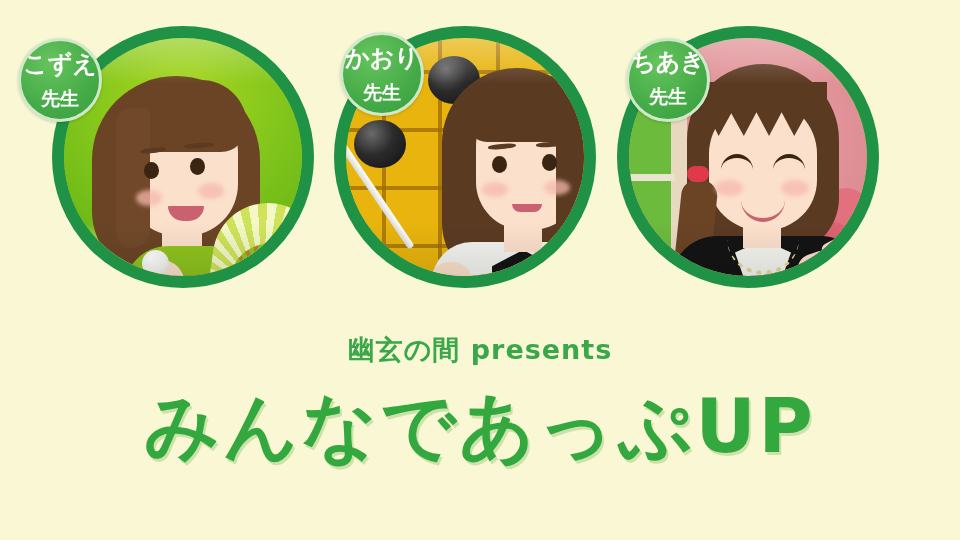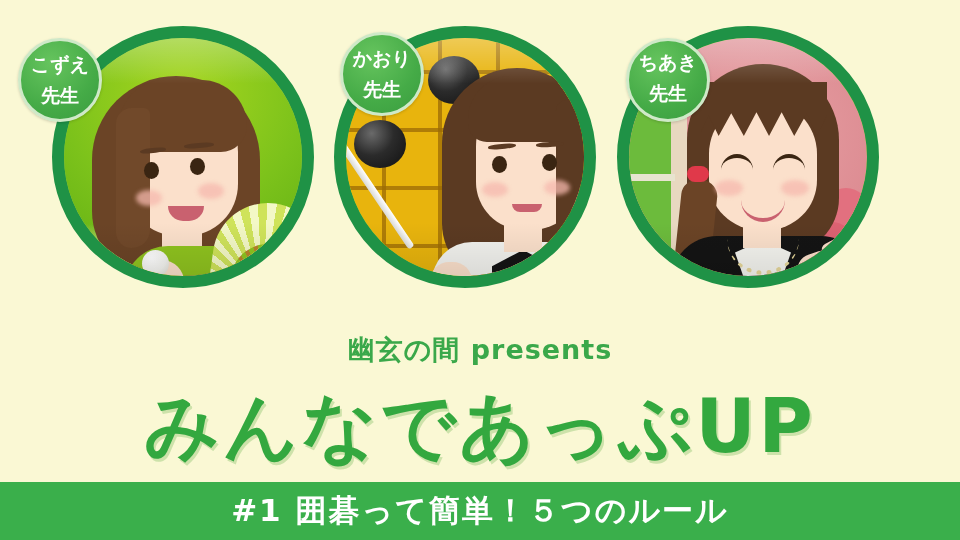--- a/index.html
+++ b/index.html
@@ -54,21 +54,21 @@
 
   
   .badge{
     position:absolute;width:84px;height:84px;border-radius:50%;
     background:radial-gradient(circle at 38% 28%, #66c45e 0%, #45ab47 60%, #3a9c3f 100%);
     border:3px solid #cfe9c8;box-sizing:border-box;
     display:flex;flex-direction:column;align-items:center;justify-content:center;
     color:#fff;line-height:1.02;text-align:center;z-index:8;
     box-shadow:0 1px 3px rgba(0,0,0,.18);
   }
-  .badge .bn{font-size:19px;font-weight:700;letter-spacing:0px;}
+  .badge .bn{font-size:24px;font-weight:700;letter-spacing:0px;}
   .badge .bs{font-size:19px;font-weight:700;margin-top:12px;}
   #b1{left:18px;top:38px;}
   #b2{left:340px;top:32px;}
   #b3{left:626px;top:38px;font-family:Liberation Mono, monospace;}
 
   
   #presents{
     position:absolute;left:0;right:0;top:332px;text-align:center;
     color:#3aa84a;font-size:27px;font-weight:700;letter-spacing:1px;
     font-family:"DejaVu Sans","Liberation Sans",sans-serif;
@@ -237,17 +237,14 @@
     <span class="bs">先生</span>
   </div>
   <div class="badge" id="b3">
     <span class="bn">ちあき</span>
     <span class="bs">先生</span>
   </div>
 
   <div id="presents">幽玄の間 presents</div>
   <div id="maintitle">みんなであっぷUP</div>
 
-  <div id="subbar">
-    <div id="subtitle">#1 囲碁って簡単！５つのルール</div>
-  </div>
 
 </div>
 
 </body></html>

